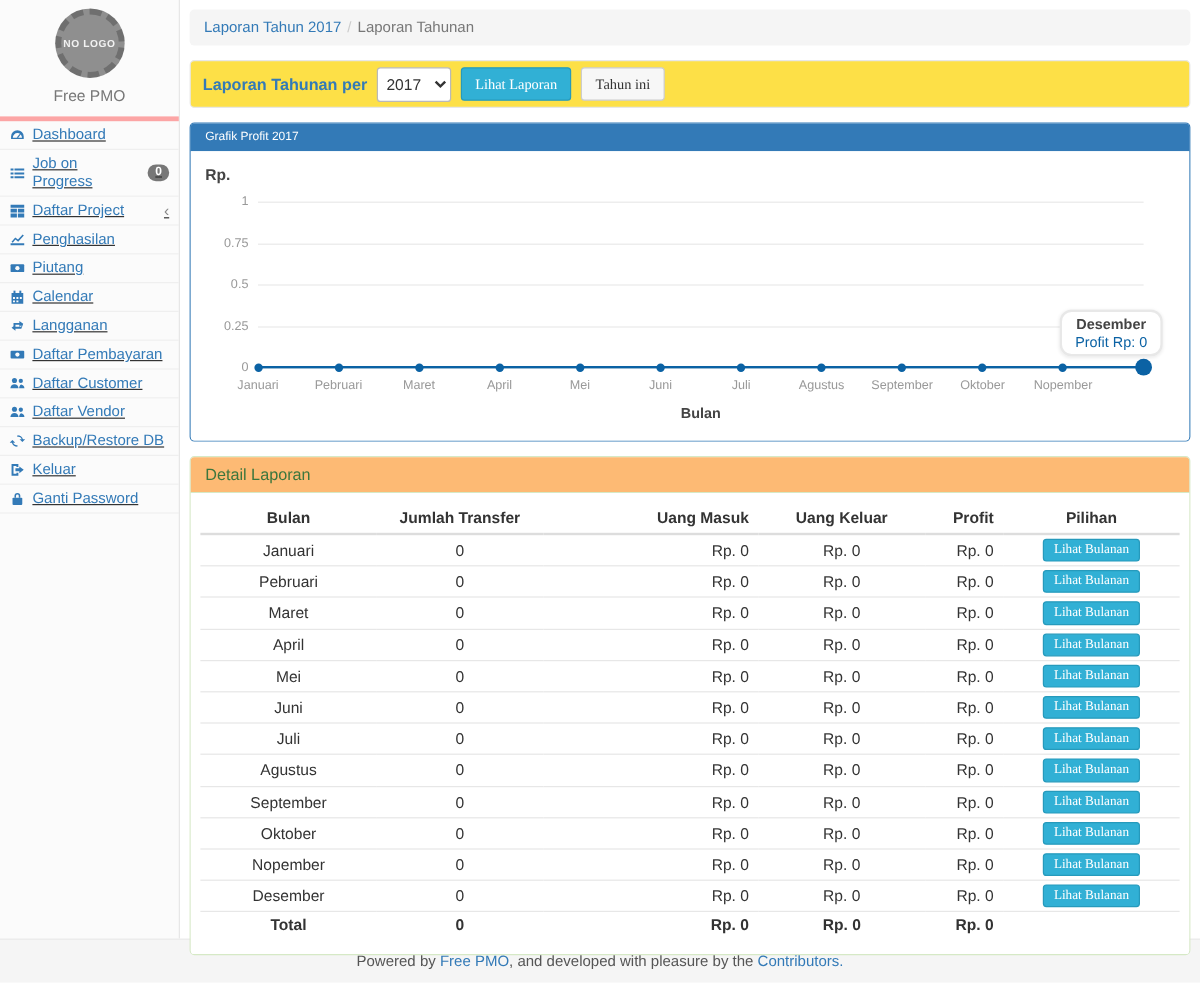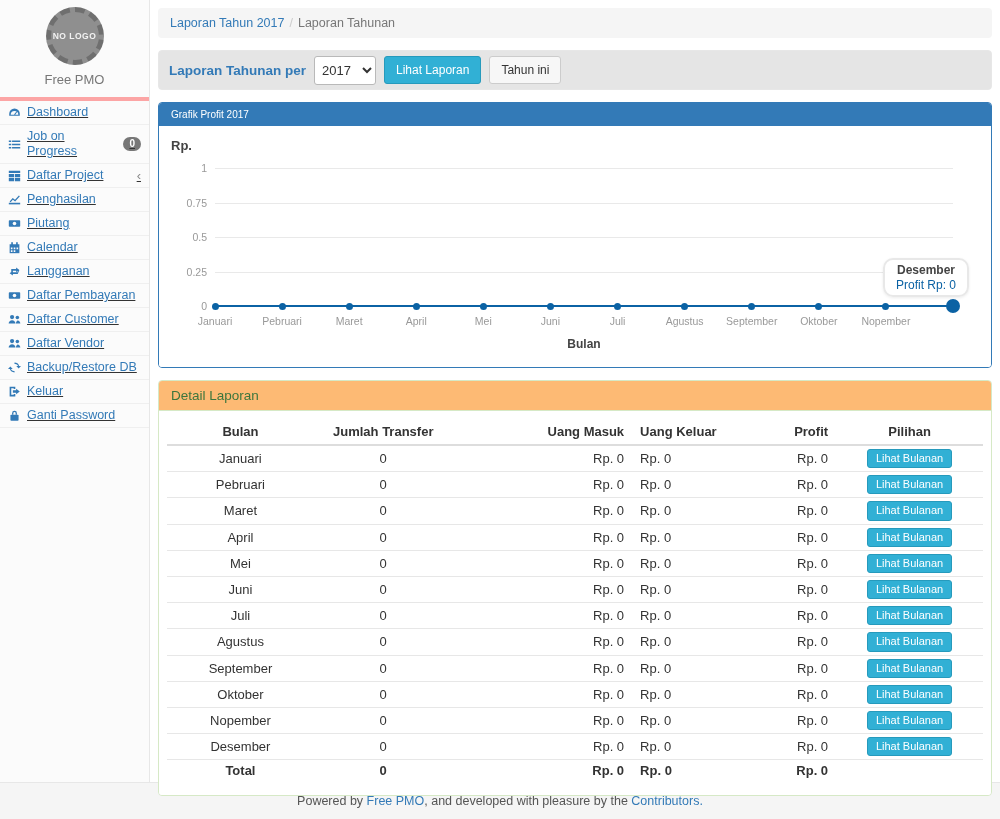--- a/index.html
+++ b/index.html
@@ -29,29 +29,29 @@
   .chev { margin-left:auto; color:#888; font-size:13px; line-height:10px; }
 
   
   .content { flex:1; padding:8px; background:#fff; }
 
   .breadcrumb { background:#f5f5f5; border-radius:4px; padding:8px 12px;
     font-size:12.5px; color:#777; margin-bottom:12px; }
   .breadcrumb a { color:#337ab7; }
   .breadcrumb .sep { color:#ccc; margin:0 5px; }
 
-  .filter-bar { background:#e5e5e5; border:1px solid #e7e7e7; border-radius:4px;
+  .filter-bar { background:#fde047; border:1px solid #e7e7e7; border-radius:4px;
     padding:5px 10px; display:flex; align-items:center; gap:8px; margin-bottom:12px;
     height:40px; }
   .filter-label { color:#337ab7; font-weight:bold; font-size:13.5px; }
   select.year { height:29px; width:62px; border:1px solid #b9b9b9; border-radius:3px;
     font-size:13px; padding:2px 3px; background:#fff; color:#333;
     font-family:"Liberation Sans", sans-serif; }
   .btn { border-radius:3px; padding:6px 11px; font-size:12px; cursor:pointer;
-    font-family:Liberation Sans, sans-serif; line-height:1.2; }
+    font-family:Liberation Serif, serif; line-height:1.2; }
   .btn-info { background:#31b0d5; border:1px solid #269abc; color:#fff; }
   .btn-default { background:#f7f7f7; border:1px solid #ccc; color:#333; }
 
   
   .panel-primary { border:1px solid #337ab7; border-radius:4px; margin-bottom:12px; }
   .panel-primary .heading { background:#337ab7; color:#fff; padding:6px 12px;
     font-size:10px; border-radius:3px 3px 0 0; }
   .chart-body { position:relative; height:241px; background:#fff; border-radius:0 0 3px 3px; }
   .chart-currency { position:absolute; left:12px; top:12px; font-weight:bold;
     color:#444; font-size:13px; }
@@ -79,21 +79,21 @@
   .panel-success .heading { background:#fdba74; color:#3c763d; padding:7px 12px;
     font-size:13.5px; border-bottom:1px solid #d6e9c6; border-radius:3px 3px 0 0; }
   .table-body { padding:8px 8px 14px; background:#fff; border-radius:0 0 3px 3px; }
   table.report { width:100%; border-collapse:collapse; font-size:13px; }
   .report th { border-bottom:2px solid #ddd; padding:5px 8px; font-weight:bold; }
   .report td { border-top:1px solid #e7e7e7; padding:3px 8px; }
   .report tr.total td { font-weight:bold; }
   .c-bulan  { text-align:center; width:18%; }
   .c-jumlah { text-align:center; width:17%; }
   .c-masuk  { text-align:right;  width:22%; }
-  .c-keluar { text-align:left;  width:17%; }
+  .c-keluar { text-align:center;  width:17%; }
   .c-profit { text-align:right;  width:8%;  }
   .c-aksi   { text-align:center; width:18%; }
   .btn-xs { padding:2px 8px; font-size:11px; border-radius:3px; }
 
   
   .footer { height:37px; background:#f5f5f5; border-top:1px solid #e7e7e7;
     display:flex; align-items:center; justify-content:center; font-size:12.5px;
     color:#555; }
   .footer span, .footer a { white-space:pre-wrap; }
   .footer a { color:#337ab7; }

